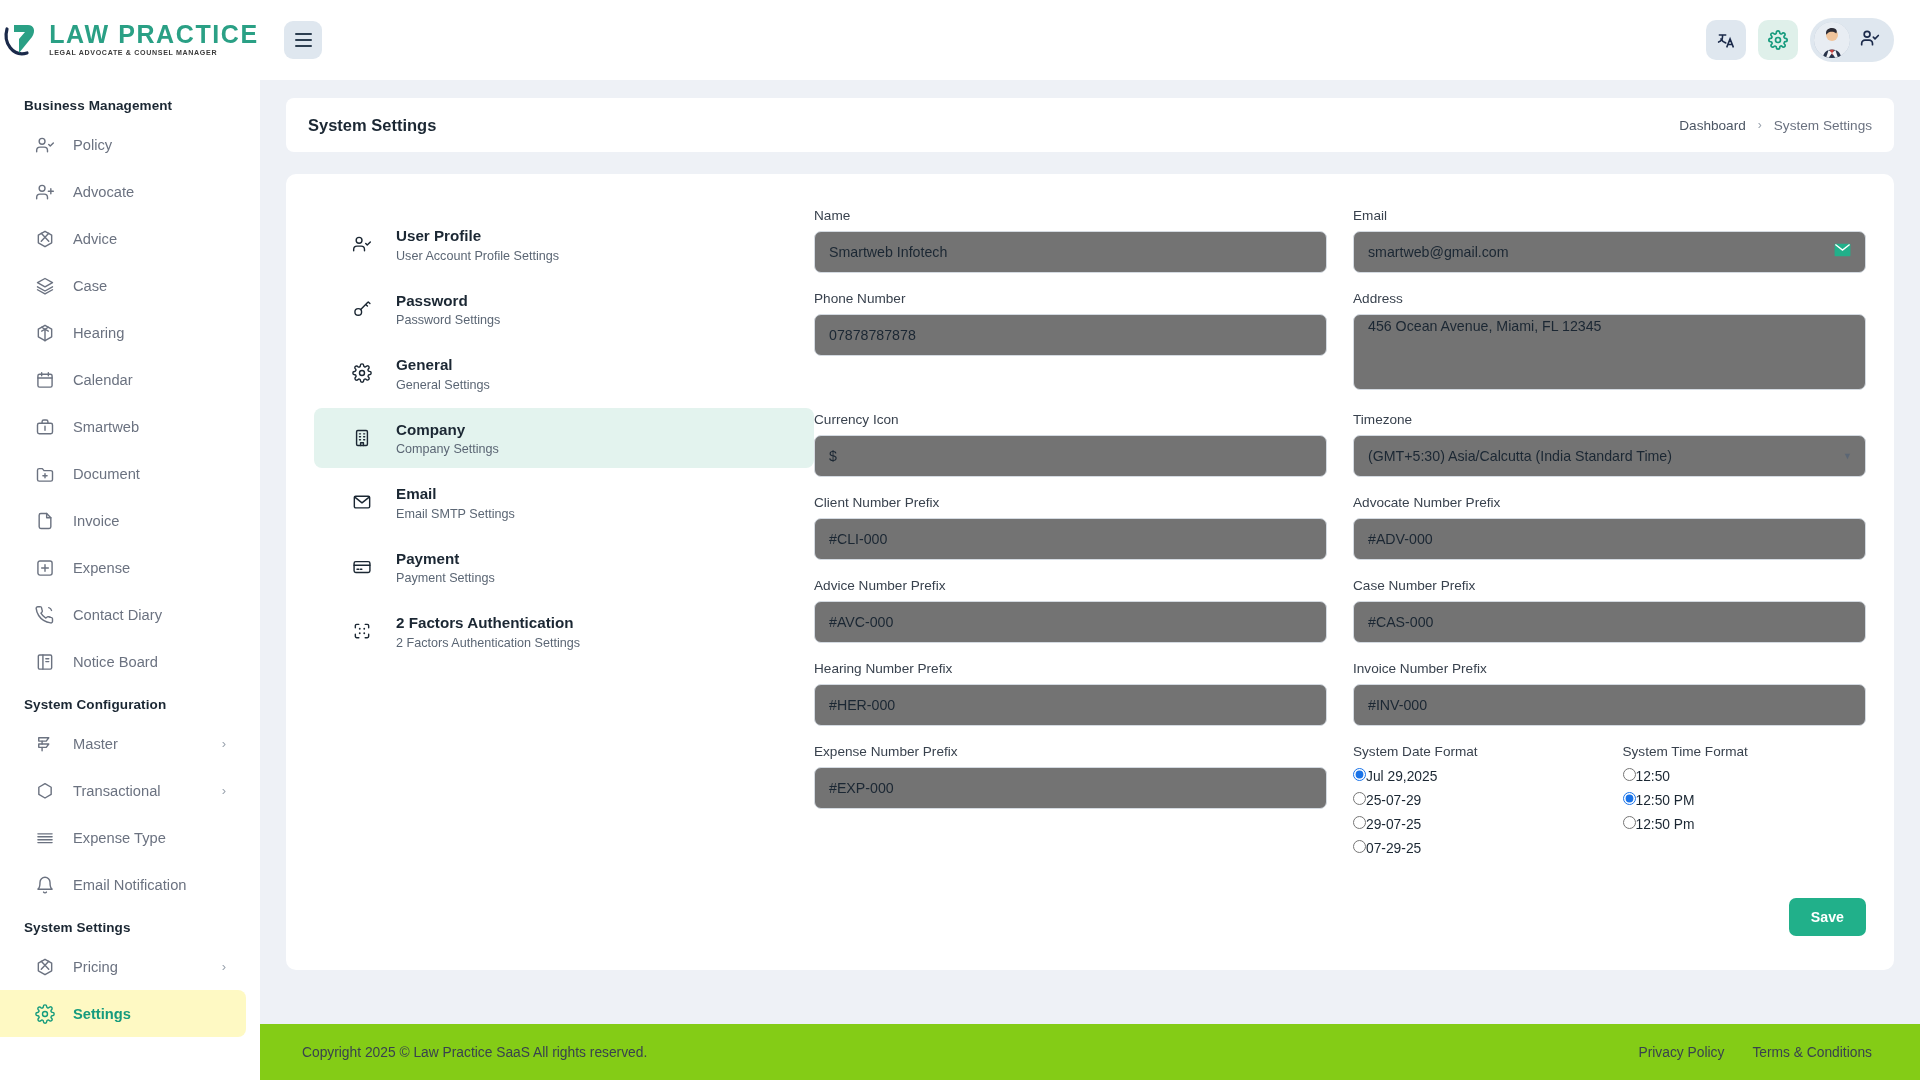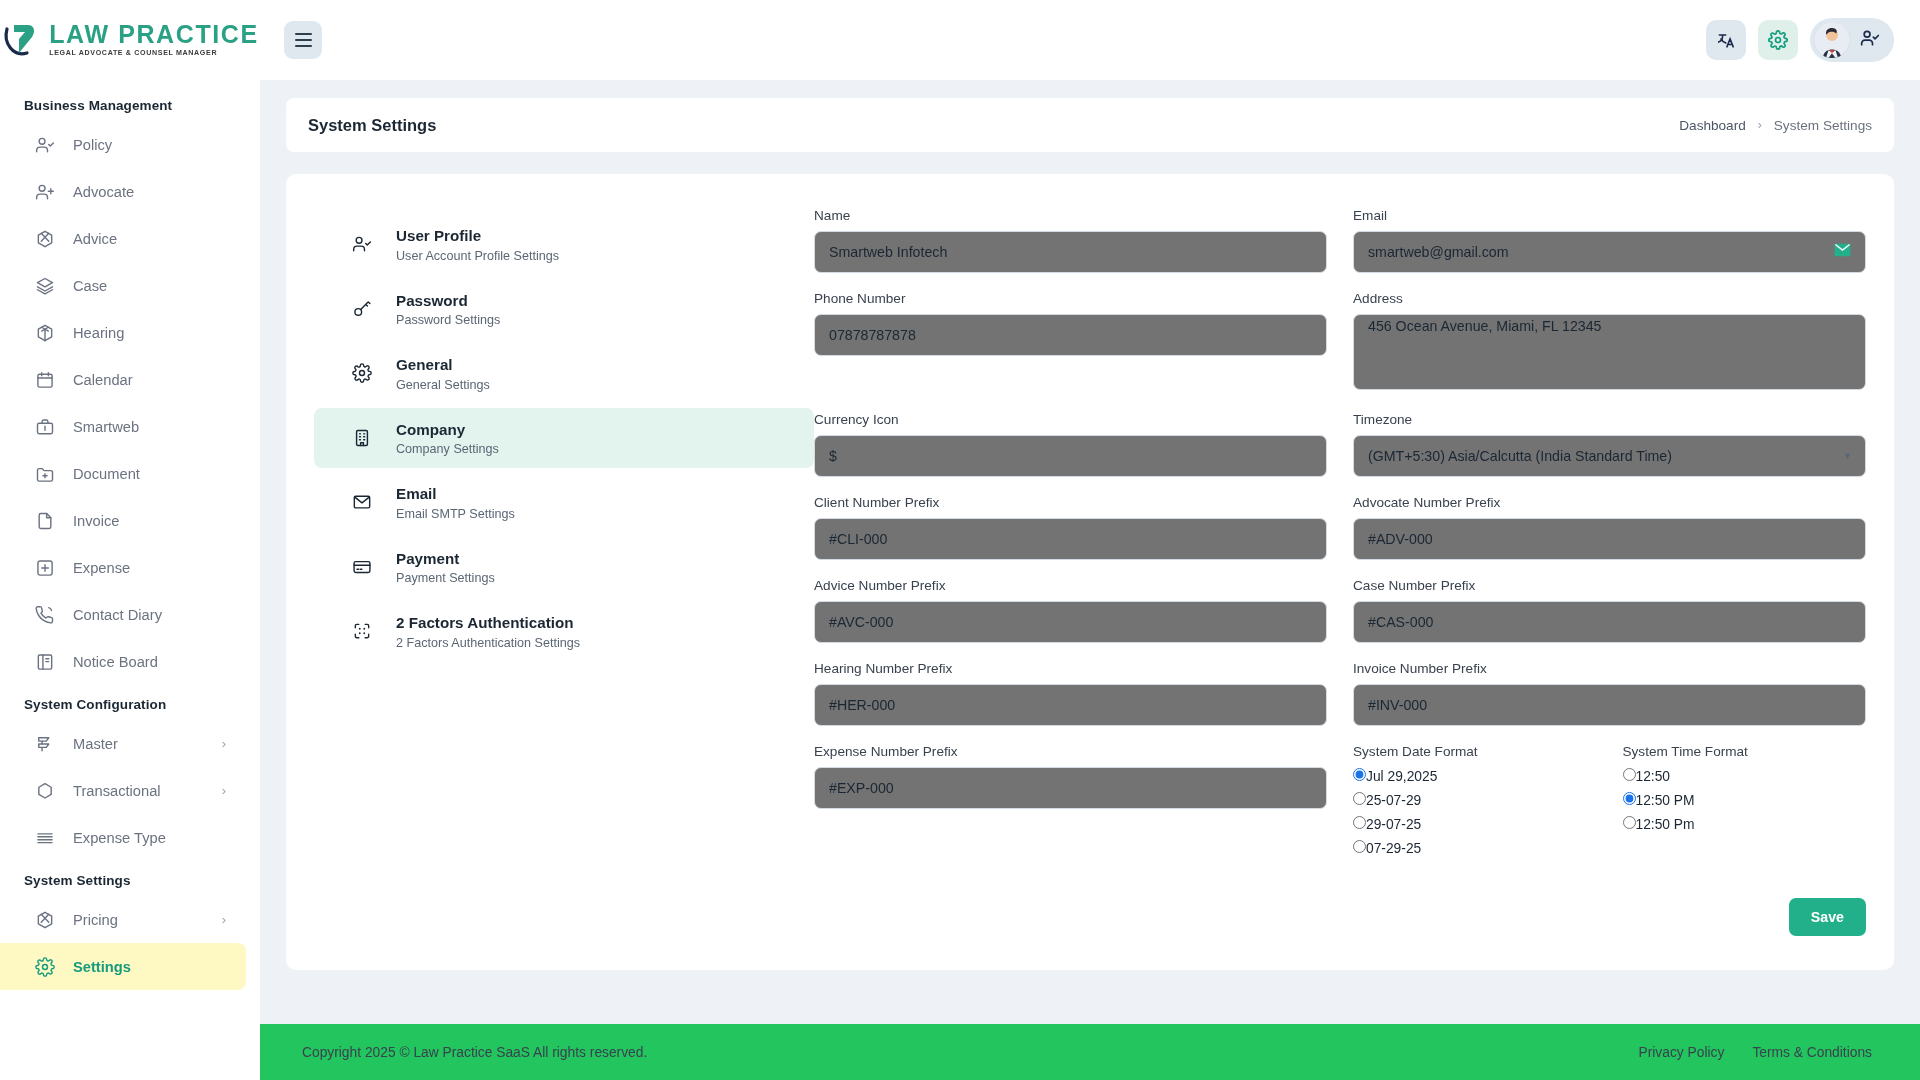--- a/index.html
+++ b/index.html
@@ -111,21 +111,21 @@
   .radio-item input{ width:13px;height:13px;margin:0; accent-color:#1a73e8; cursor:pointer;}
   .radio-item span{ font-size:13.8px; color:#1b2733; }
   .save-row{ display:flex; justify-content:flex-end; margin-top:34px; }
   .btn-save{
     background:#21b08a; color:#fff; border:none; border-radius:7px;
     padding:0 22px; height:38px; font-size:14.2px; font-weight:600; cursor:pointer;
     font-family:"Liberation Sans",sans-serif;
   }
   
   .footer{
-    position:absolute; left:260px; bottom:0; width:1660px; height:56px; background:#22c55e;
+    position:absolute; left:260px; bottom:0; width:1660px; height:56px; background:#84cc16;
     display:flex; align-items:center; padding:0 48px 0 42px; justify-content:space-between;
     font-size:13.8px; color:#39424e;
   }
   .footer-links{ display:flex; gap:28px;justify-content:space-between; }
   .footer-links a{ color:#39424e; text-decoration:none; cursor:pointer;}
 </style>
 </head>
 <body>
 
 <div class="topbar">
@@ -324,20 +324,29 @@
         <span class="chev">›</span>
       </div>
       <div class="side-item">
         <span class="ico">
           <svg width="20" height="20" viewBox="0 0 24 24" fill="none" stroke="currentColor" stroke-width="1.7" stroke-linecap="round" stroke-linejoin="round">
             <path d="M3.5 7h17M3.5 10.5h17M3.5 14h17M3.5 17.5h17"></path>
           </svg>
         </span>
         <span class="lbl">Expense Type</span>
       </div>
+      <div class="side-item">
+        <span class="ico">
+          <svg width="20" height="20" viewBox="0 0 24 24" fill="none" stroke="currentColor" stroke-width="1.7" stroke-linecap="round" stroke-linejoin="round">
+            <path d="M18 8.6a6 6 0 10-12 0c0 6.6-2.5 8.4-2.5 8.4h17S18 15.2 18 8.6z"></path>
+            <path d="M13.7 20.5a2 2 0 01-3.4 0"></path>
+          </svg>
+        </span>
+        <span class="lbl">Email Notification</span>
+      </div>
       <div class="side-group-title">System Settings</div>
       <div class="side-item">
         <span class="ico">
           <svg width="20" height="20" viewBox="0 0 24 24" fill="none" stroke="currentColor" stroke-width="1.7" stroke-linecap="round" stroke-linejoin="round">
             <path d="M12 2.8l8 4.6v9.2l-8 4.6-8-4.6V7.4z"></path>
             <path d="M7.5 5.2l9 9.6M16.5 5.2l-9 9.6"></path>
           </svg>
         </span>
         <span class="lbl">Pricing</span>
         <span class="chev">›</span>

